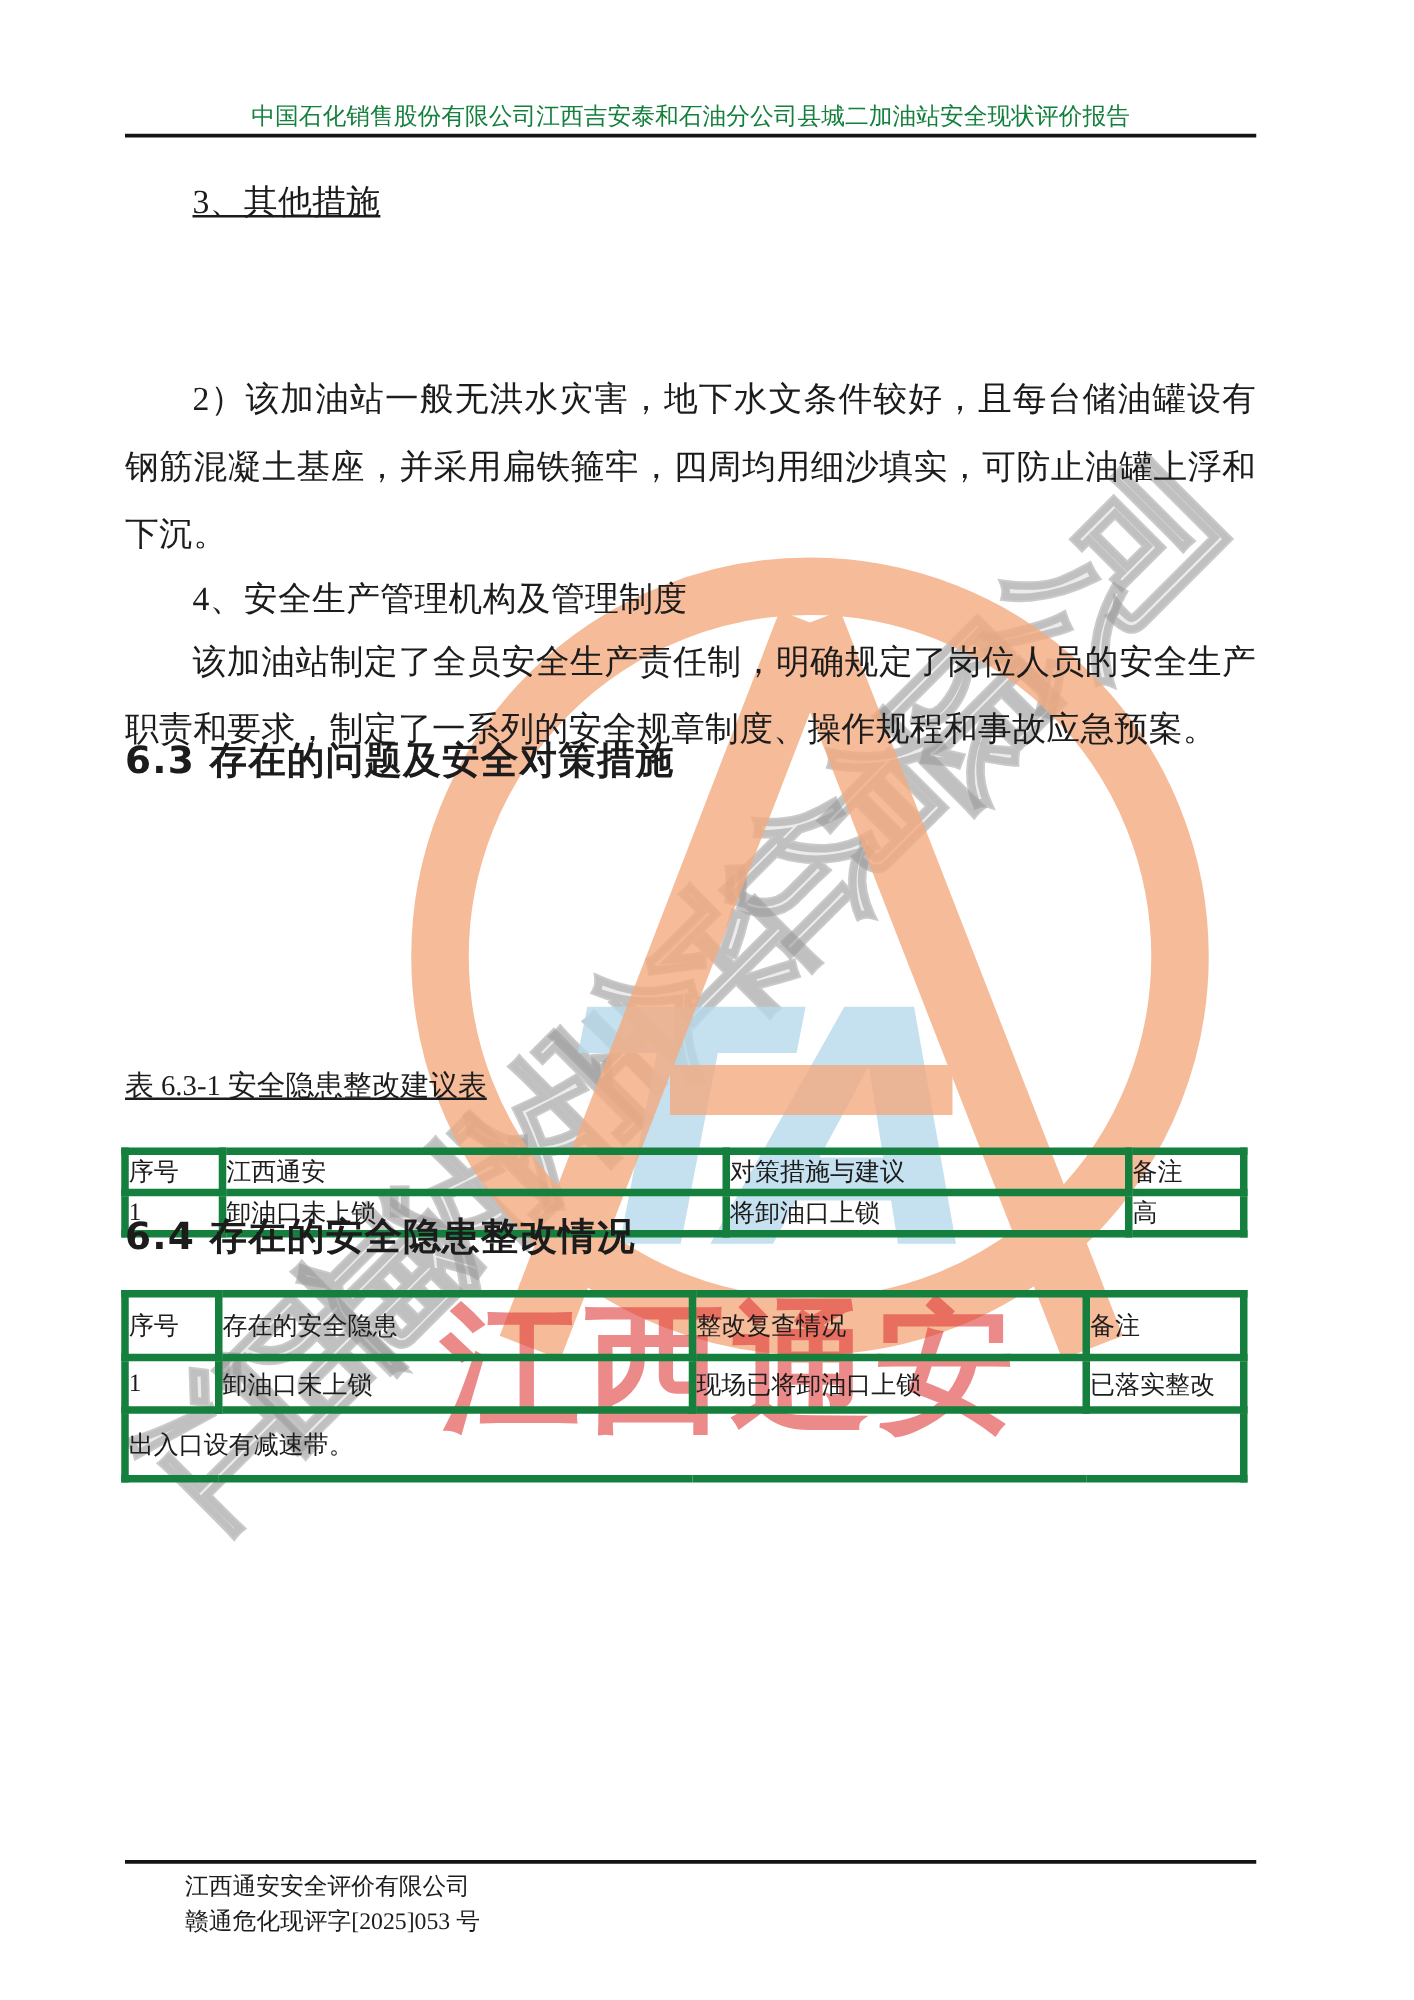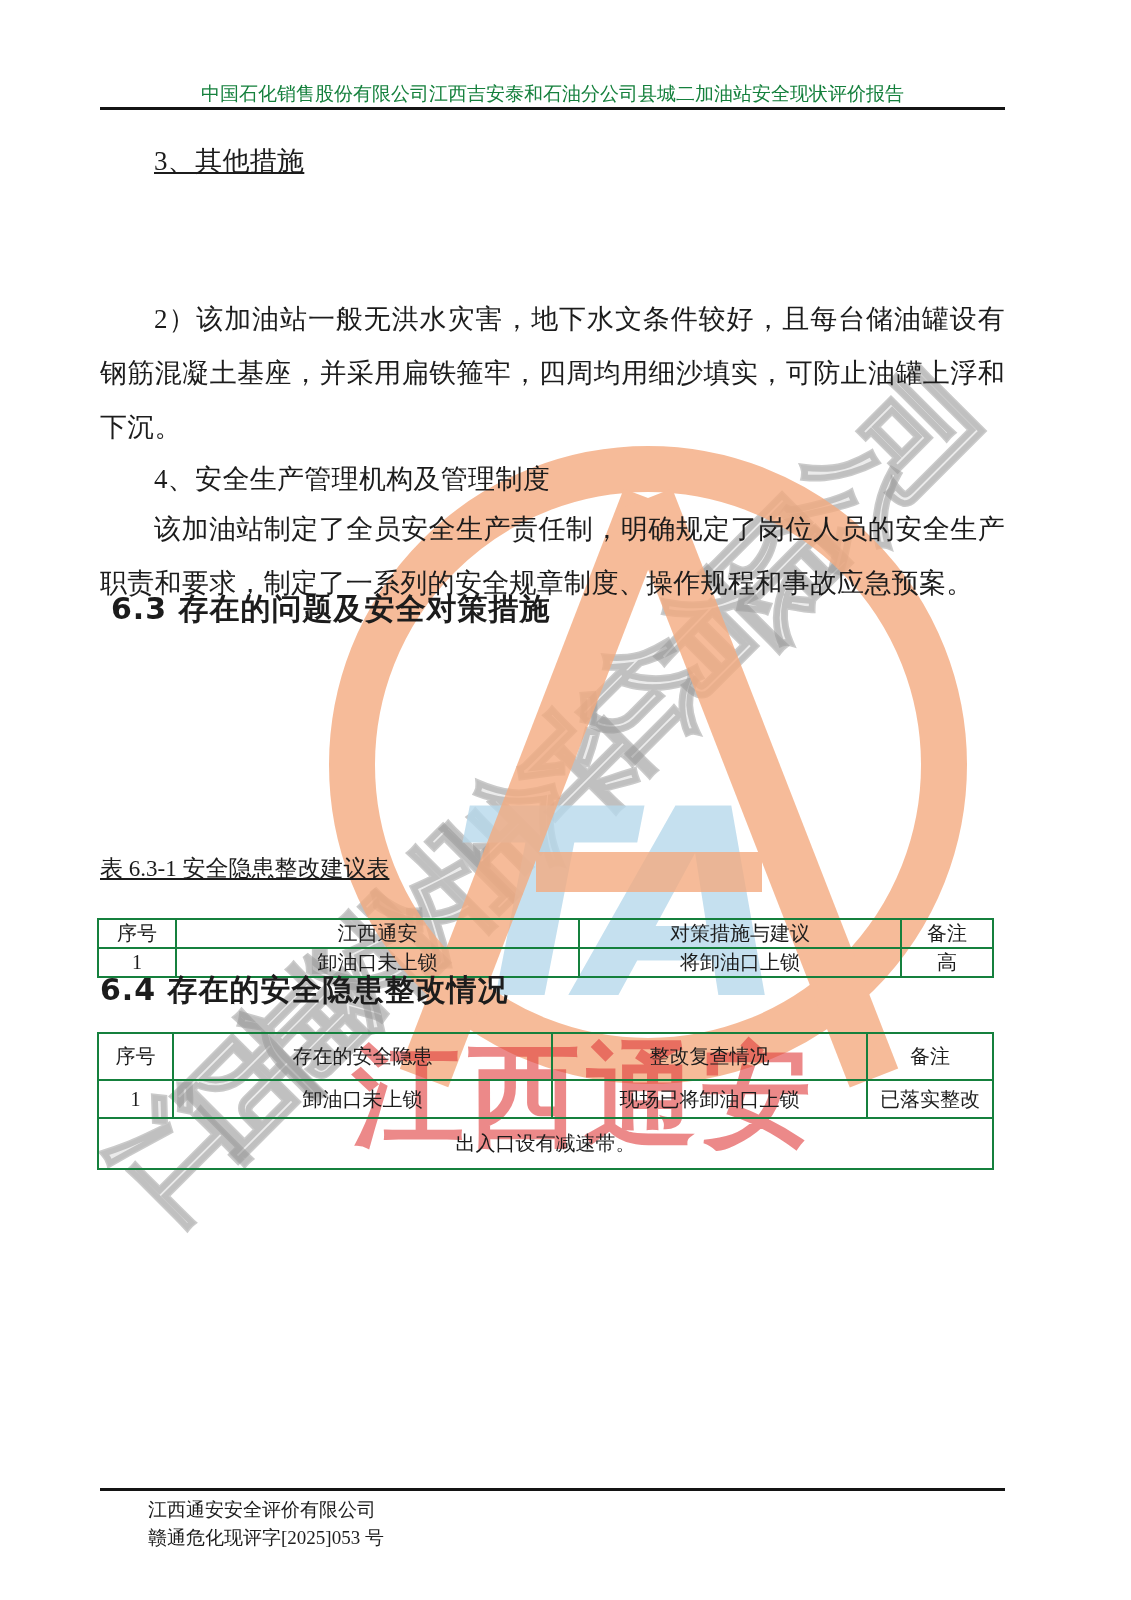--- a/index.html
+++ b/index.html
@@ -21,27 +21,27 @@
   .hdr-title{top:80px;text-align:center;font-size:19px;line-height:28px;color:#15803d;}
   .rule{position:absolute;left:100px;width:905px;height:3px;background:#141414;}
   .hdr-rule{top:107px;}
   .ftr-rule{top:1488px;}
   .body-p{font-size:27px;line-height:54px;letter-spacing:0.3px;text-align:justify;
           word-break:break-all;text-indent:2em;}
   .sec3{top:134px;text-decoration:underline;} .item1{top:186px;} .item2{top:292px;}
   .sec4{top:452px;} .sec4p{top:502px;}
   .h2{font-family:"DejaVu Sans",sans-serif;font-weight:bold;font-size:30px;line-height:42px;
       text-indent:0;letter-spacing:1px;}
-  .sec63{top:588px;margin-left:11px;} .sec64{top:968px;line-height:44px;}
+  .sec63{top:588px;} .sec64{top:968px;line-height:44px;}
   .sec63p{top:636px;}
   .caption{top:850px;text-align:left;font-size:23px;line-height:38px;text-decoration:underline;}
   table{position:absolute;left:97px;width:895px;border-collapse:collapse;table-layout:fixed;
         font-size:20px;color:#1c1c1c;}
   .t631{top:918px;} .t64{top:1032px;}
-  td,th{border:2px solid #15803d;text-align:center;vertical-align:middle;
+  td,th{border:6px solid #15803d;text-align:left;vertical-align:middle;
         font-weight:normal;padding:0;overflow:hidden;}
   .t631 th{height:27px;} .t631 td{height:21px;}
   .t64 th{height:45px;}  .t64 .r1 td{height:36px;} .t64 .r2 td{height:49px;}
   .pagenum{top:1453px;text-align:center;font-size:19px;line-height:26px;}
   .footer{top:1496px;display:flex;justify-content:space-between;
           font-size:19px;line-height:28px;padding:0 42px 0 48px;box-sizing:border-box;flex-direction:column;}
 </style>
 </head>
 <body>
 

